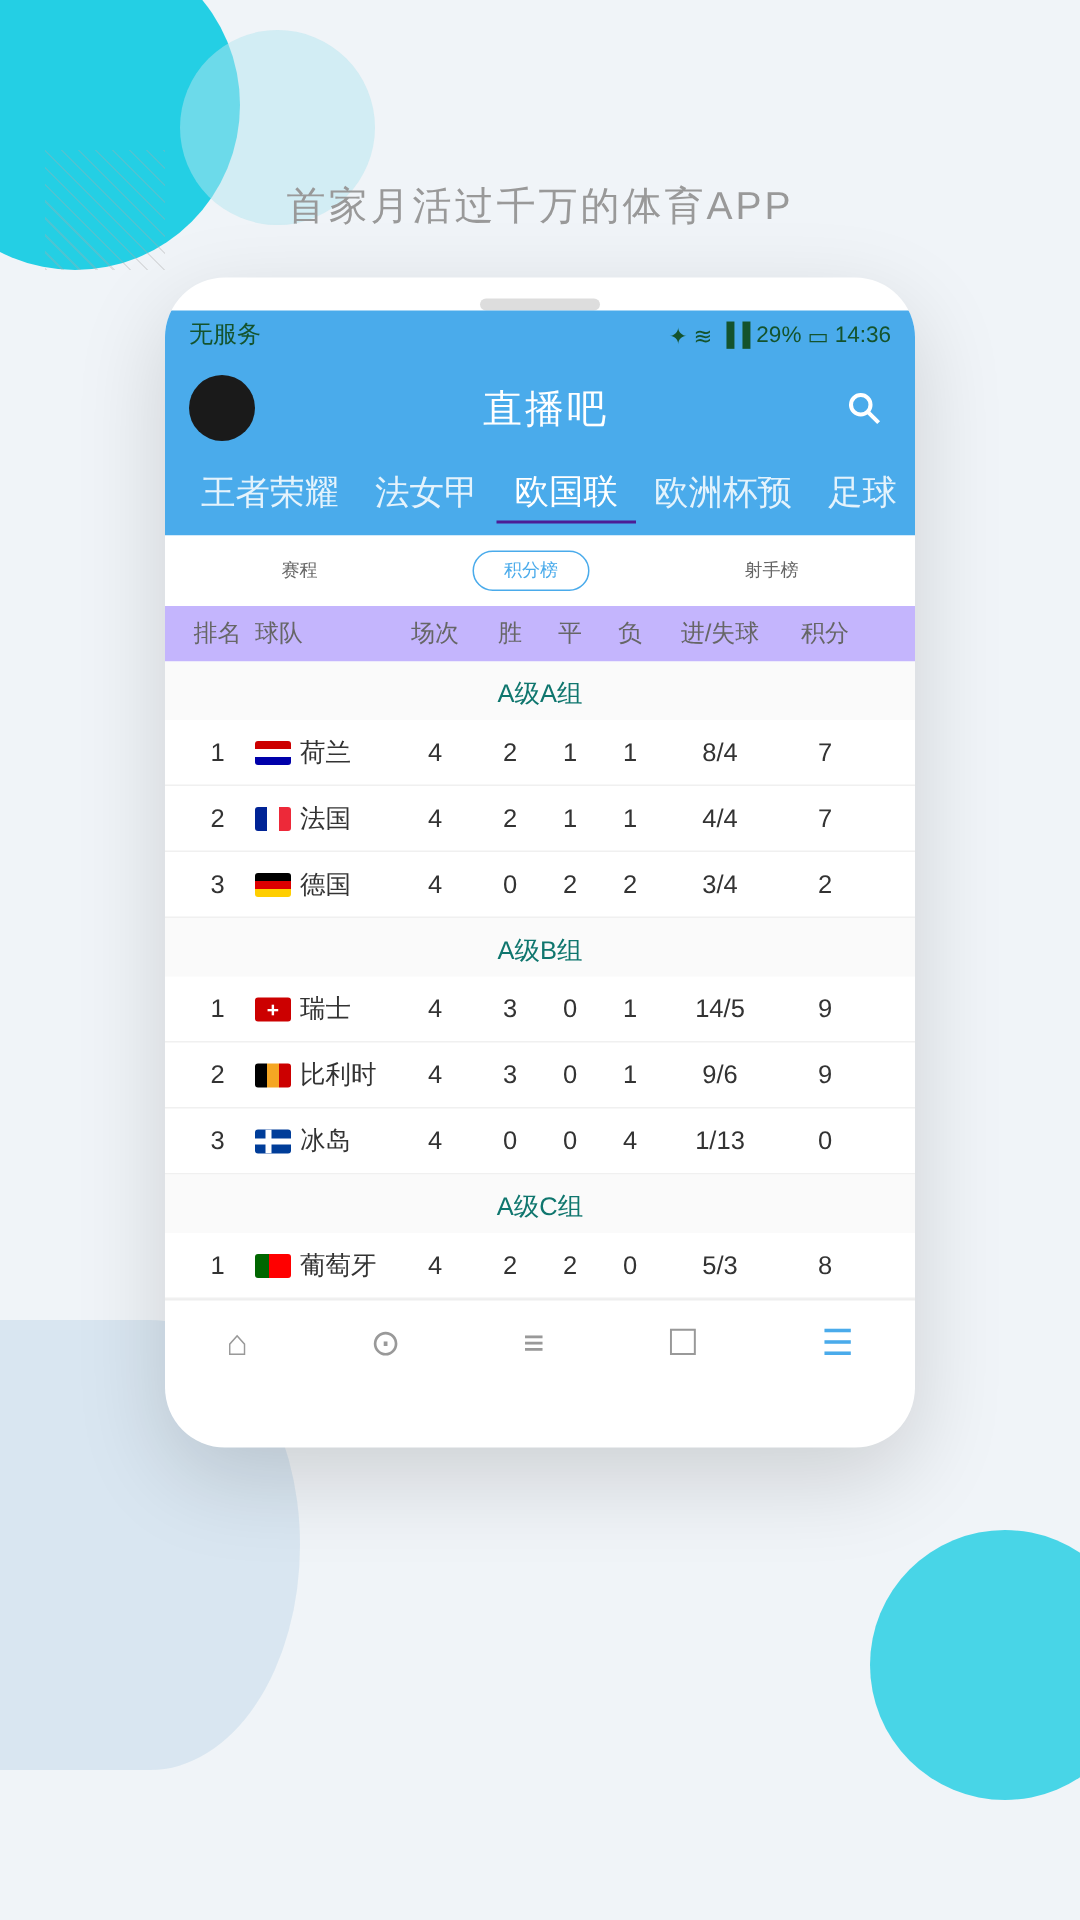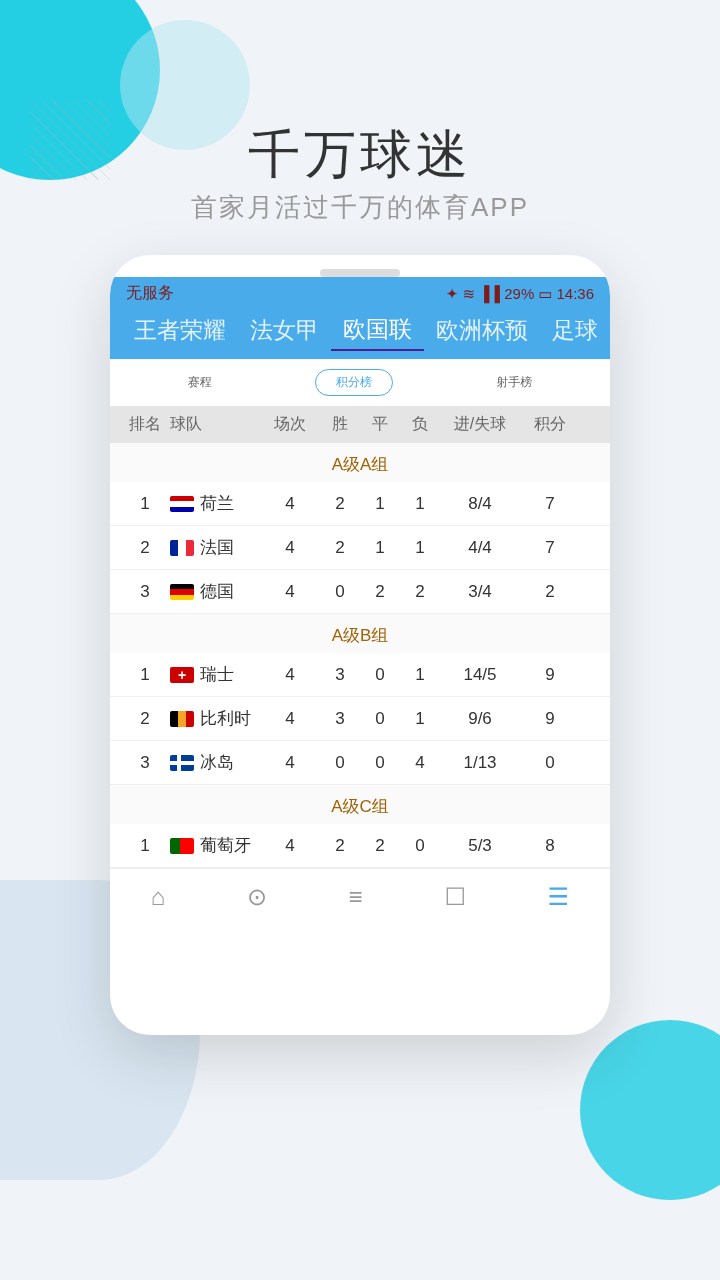--- a/index.html
+++ b/index.html
@@ -110,21 +110,21 @@
       width: 80px;
       height: 8px;
       background: #ddd;
       border-radius: 4px;
       margin: 14px auto 0;
     }
 
     
     .status-bar {
       background: #4AABEB;
-      color: #7f1d1d;
+      color: #14532d;
       font-size: 18px;
       display: flex;
       justify-content: space-between;
       align-items: center;
       padding: 6px 16px;
     }
     .status-left { font-size: 16px; }
     .status-right {
       display: flex;
       align-items: center;
@@ -213,30 +213,30 @@
 
     
     .table-container {
       background: #fff;
       overflow-x: hidden;
     }
     .table-header {
       display: grid;
       grid-template-columns: 50px 90px 60px 40px 40px 40px 80px 60px;
       padding: 8px 10px;
-      background: #e5e5e5;
+      background: #c4b5fd;
       font-size: 16px;
       color: #666;
       text-align: center;
     }
     .table-header > div:nth-child(2) { text-align: left; }
     .group-header {
       text-align: center;
       font-size: 17px;
-      color: #a16207;
+      color: #0f766e;
       padding: 10px 0 6px;
       background: #fafafa;
     }
     .table-row {
       display: grid;
       grid-template-columns: 50px 90px 60px 40px 40px 40px 80px 60px;
       padding: 10px 10px;
       font-size: 17px;
       color: #333;
       text-align: center;
@@ -315,39 +315,48 @@
 </head>
 <body>
 
 <div class="bg-circle-top-left"></div>
 <div class="bg-circle-top-right"></div>
 <div class="bg-diagonal-lines"></div>
 <div class="bg-circle-bottom-right"></div>
 <div class="bg-person"></div>
 
 <div class="header-text">
-  <div class="header-title">千万球迷</div>
   <div class="header-subtitle">首家月活过千万的体育APP</div>
 </div>
 
 <div class="phone-mockup">
   <div class="phone-speaker"></div>
 
   <div class="status-bar">
     <span class="status-left">无服务</span>
     <div class="status-right">
       <span>✦</span>
       <span>≋</span>
       <span>▐▐</span>
       <span>29%</span>
       <span>▭</span>
       <span>14:36</span>
     </div>
   </div>
 
+  <div class="app-header">
+    <div class="app-logo"></div>
+    <div class="app-title">直播吧</div>
+    <div class="search-icon-btn">
+      <svg class="search-icon-svg" viewBox="0 0 24 24" fill="none" stroke="white" stroke-width="2.5">
+        <circle cx="10" cy="10" r="6"></circle>
+        <line x1="14.5" y1="14.5" x2="21" y2="21"></line>
+      </svg>
+    </div>
+  </div>
 
   <div class="nav-tabs">
     <div class="nav-tab">王者荣耀</div>
     <div class="nav-tab">法女甲</div>
     <div class="nav-tab active">欧国联</div>
     <div class="nav-tab">欧洲杯预</div>
     <div class="nav-tab">足球</div>
     <div class="nav-tab-plus">+</div>
   </div>
 

